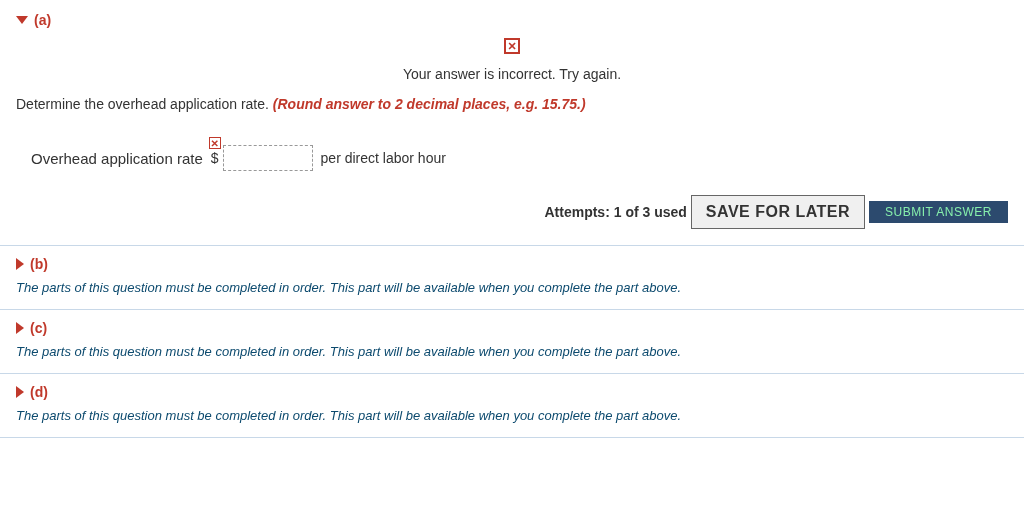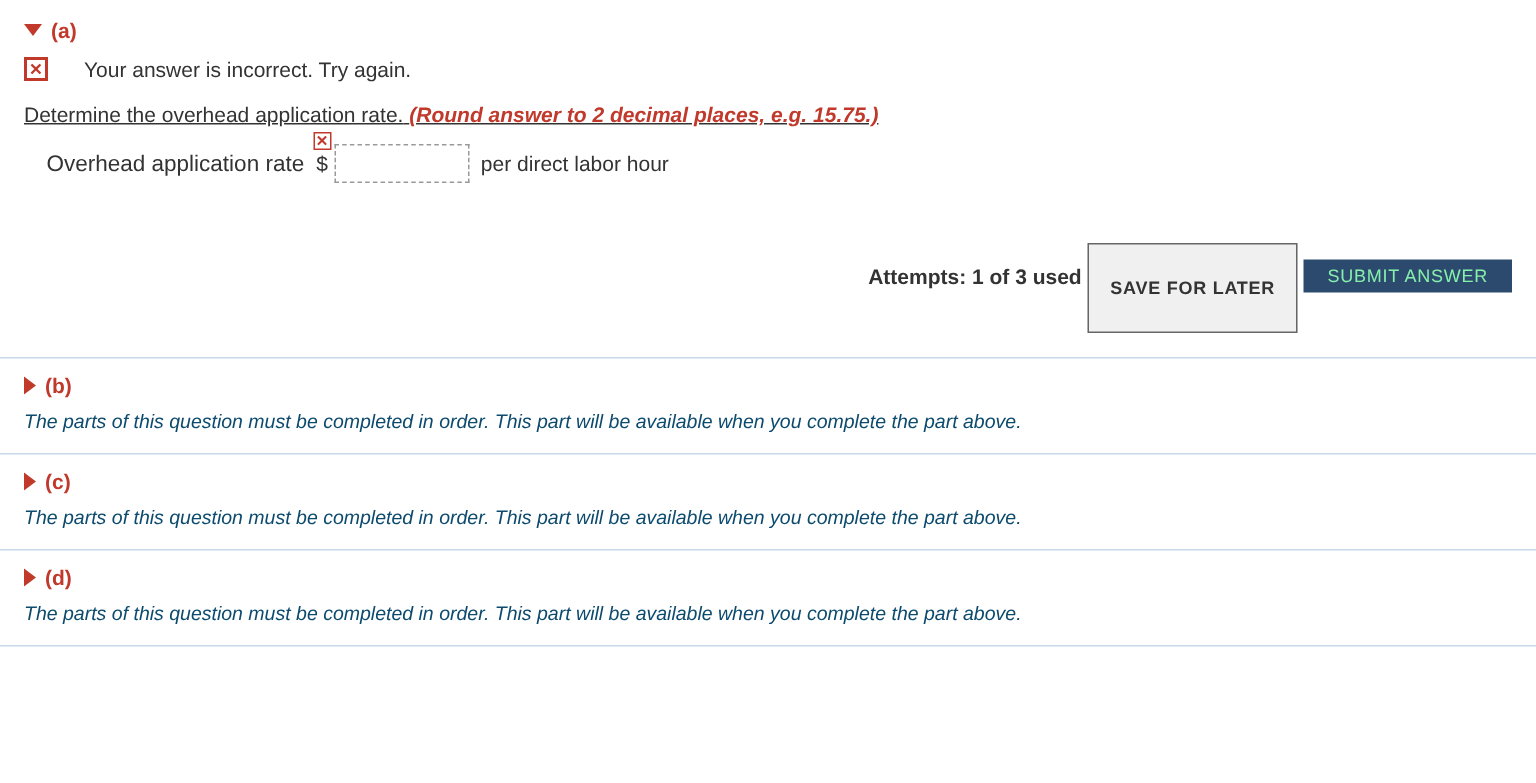--- a/index.html
+++ b/index.html
@@ -49,22 +49,23 @@
 
     .section-label {
       font-weight: bold;
       color: #c0392b;
       font-size: 14px;
     }
 
     .incorrect-row {
       display: flex;
       align-items: center;
-      gap: 24px;
+      gap: 12px;
       margin-bottom: 12px;
+      flex-direction: column;
     }
 
     .x-icon {
       width: 16px;
       height: 16px;
       border: 2px solid #c0392b;
       display: flex;
       align-items: center;
       justify-content: center;
       flex-shrink: 0;
@@ -77,23 +78,22 @@
       font-weight: bold;
     }
 
     .incorrect-text {
       color: #333;
       font-size: 14px;
     }
 
     .question-text {
       font-size: 14px;
-      margin-bottom: 9px;
+      margin-bottom: 30px;
       line-height: 1.5;
-      text-decoration: underline;
     }
 
     .question-text .highlight {
       color: #c0392b;
       font-style: italic;
       font-weight: bold;
     }
 
     .input-row {
       display: flex;
@@ -158,30 +158,29 @@
       padding: 8px 0 4px 0;
     }
 
     .attempts-text {
       font-weight: bold;
       font-size: 14px;
       color: #333;
     }
 
     .save-later-btn {
-      padding: 22px 14px;
+      padding: 7px 14px;
       border: 1px solid #666;
       background: #f0f0f0;
-      font-size: 12px;
+      font-size: 16px;
       font-weight: bold;
       color: #333;
       cursor: pointer;
       text-transform: uppercase;
       letter-spacing: 0.5px;
-      margin-top: 16px;
     }
 
     .submit-btn {
       padding: 4px 16px;
       background: #2c4a6e;
       border: none;
       color: #86efac;
       font-size: 12px;
       font-weight: normal;
       cursor: pointer;

